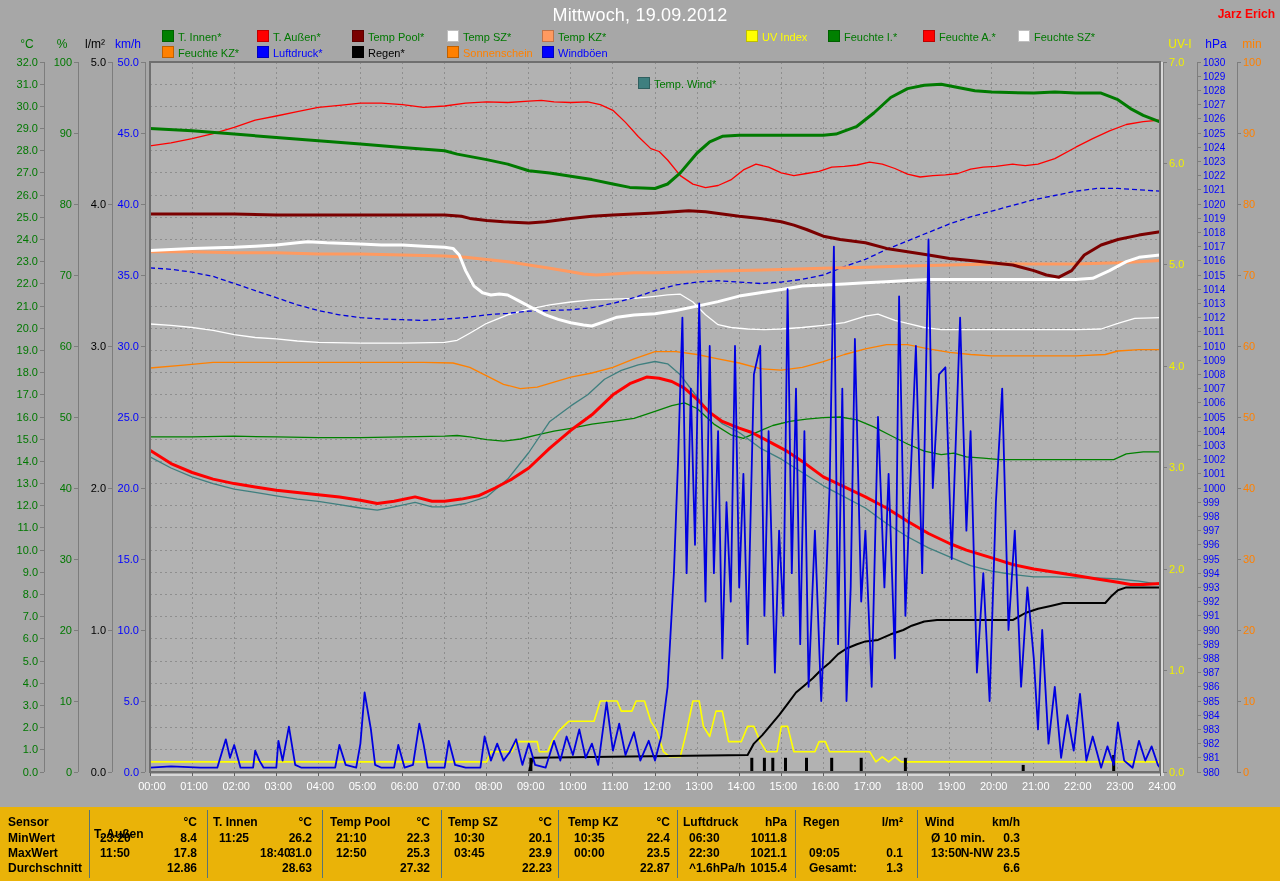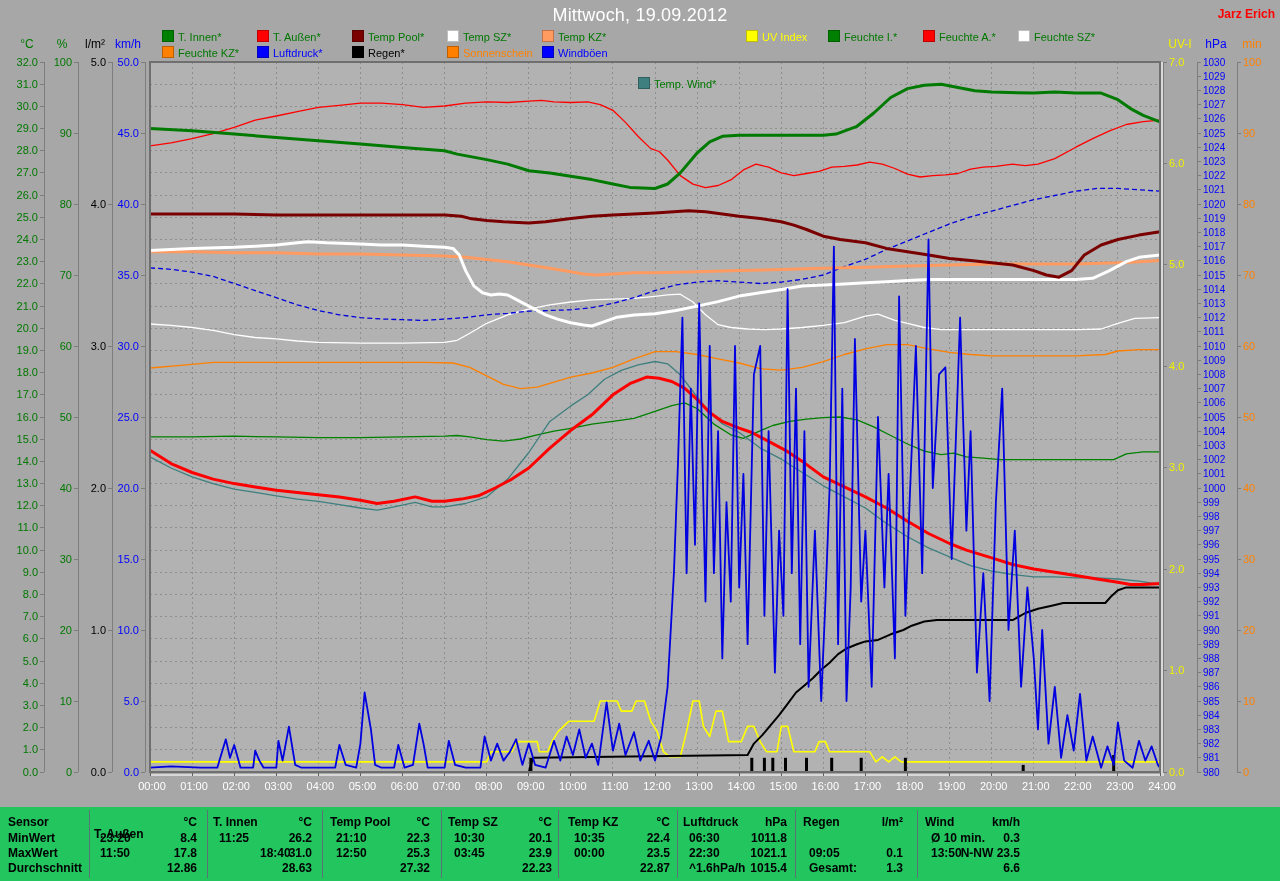--- a/index.html
+++ b/index.html
@@ -467,21 +467,21 @@
       <div class="legend-item" style="left: 733px; top: 30px; padding-left: 13px;"><span class="legend-swatch" style="background: rgb(255, 255, 0);"></span><span style="color: rgb(255, 255, 0);">UV Index</span></div>
       <div class="legend-item" style="left: 828px; top: 30px;"><span class="legend-swatch" style="background: rgb(0, 128, 0);"></span><span style="color: rgb(0, 120, 0);">Feuchte I.*</span></div>
       <div class="legend-item" style="left: 923px; top: 30px;"><span class="legend-swatch" style="background: rgb(255, 0, 0);"></span><span style="color: rgb(0, 120, 0);">Feuchte A.*</span></div>
       <div class="legend-item" style="left: 1018px; top: 30px;"><span class="legend-swatch" style="background: rgb(255, 255, 255);"></span><span style="color: rgb(0, 120, 0);">Feuchte SZ*</span></div>
       <div class="legend-item" style="left: 162px; top: 46px;"><span class="legend-swatch" style="background: rgb(255, 128, 0);"></span><span style="color: rgb(0, 120, 0);">Feuchte KZ*</span></div>
       <div class="legend-item" style="left: 257px; top: 46px;"><span class="legend-swatch" style="background: rgb(0, 0, 255);"></span><span style="color: rgb(0, 0, 255);">Luftdruck*</span></div>
       <div class="legend-item" style="left: 352px; top: 46px;"><span class="legend-swatch" style="background: rgb(0, 0, 0);"></span><span style="color: rgb(0, 0, 0);">Regen*</span></div>
       <div class="legend-item" style="left: 447px; top: 46px;"><span class="legend-swatch" style="background: rgb(255, 128, 0);"></span><span style="color: rgb(255, 128, 0);">Sonnenschein</span></div>
       <div class="legend-item" style="left: 542px; top: 46px;"><span class="legend-swatch" style="background: rgb(0, 0, 255);"></span><span style="color: rgb(0, 0, 255);">Windböen</span></div>
     </div>
-  <div id="summary-table" style="background: #22c55e;">
+  <div id="summary-table" style="background: #eab308;">
       <div class="tsep" style="left: 89px; background: rgb(90, 116, 116);"></div>
       <div class="tsep" style="left: 207px; background: rgb(90, 116, 116);"></div>
       <div class="tsep" style="left: 322px; background: rgb(90, 116, 116);"></div>
       <div class="tsep" style="left: 441px; background: rgb(90, 116, 116);"></div>
       <div class="tsep" style="left: 558px; background: rgb(90, 116, 116);"></div>
       <div class="tsep" style="left: 677px; background: rgb(90, 116, 116);"></div>
       <div class="tsep" style="left: 795px; background: rgb(90, 116, 116);"></div>
       <div class="tsep" style="left: 917px; background: rgb(90, 116, 116);"></div>
       <div class="tcell" style="top: 8px; left: 8px;">Sensor</div>
       <div class="tcell" style="top: 24px; left: 8px;">MinWert</div>

